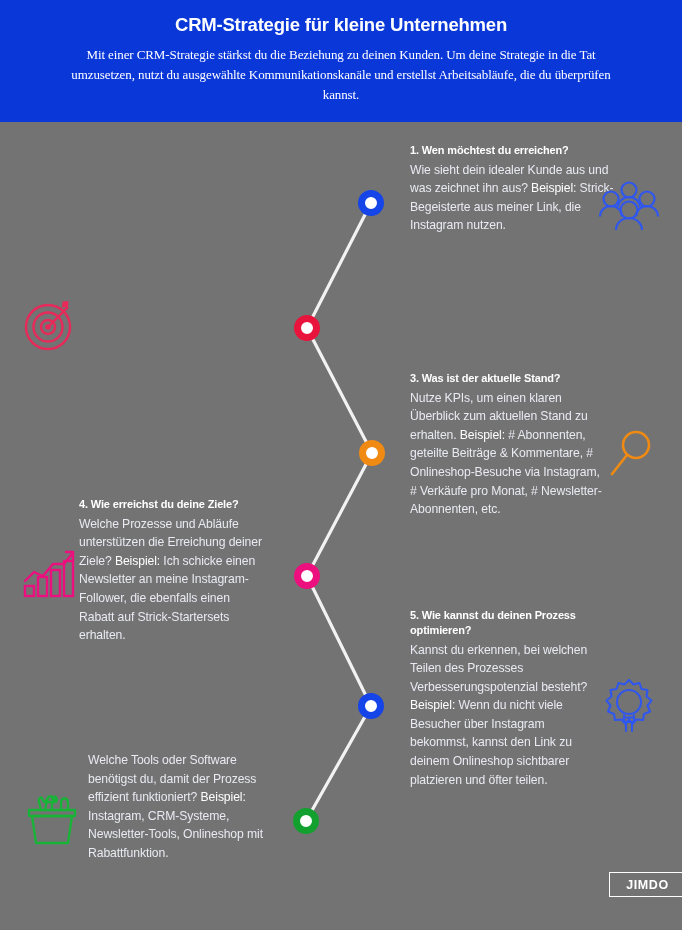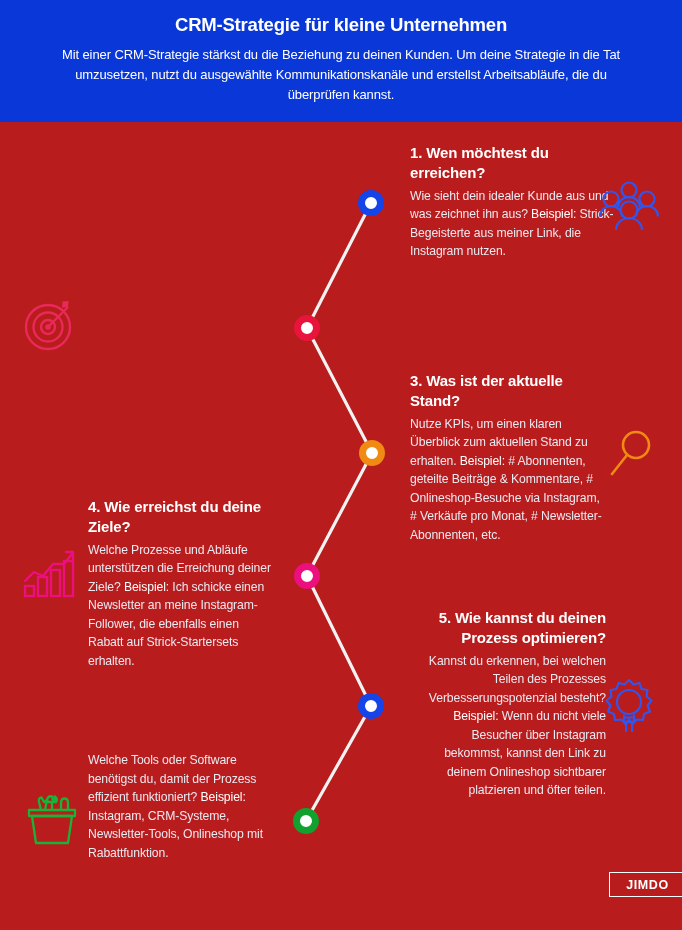--- a/index.html
+++ b/index.html
@@ -8,21 +8,21 @@
     background: #ffffff;
   }
   body {
     font-family: "Liberation Sans", sans-serif;
   }
   #page {
     position: relative;
     width: 682px;
     height: 930px;
     overflow: hidden;
-    background: #b91c1c;
+    background: #737373;
   }
 
   
   #header {
     position: absolute;
     left: 0; top: 0;
     width: 682px;
     height: 122px;
     background: #0A37D8;
     box-sizing: border-box;
@@ -36,20 +36,21 @@
     letter-spacing: -0.2px;
     margin: 0 0 9px 0;
     line-height: 1.2;
   }
   #header-subtitle {
     color: #ffffff;
     font-size: 13px;
     line-height: 1.55;
     margin: 0;
     letter-spacing: -0.1px;
+    font-family: Liberation Serif, serif;
   }
 
   
   #timeline {
     position: absolute;
     left: 0; top: 122px;
     width: 682px;
     height: 808px;
     pointer-events: none;
   }
@@ -64,21 +65,21 @@
     background: #ffffff;
     transform: translate(-50%, -50%);
   }
 
   
   .step {
     position: absolute;
   }
   .step-title {
     color: #ffffff;
-    font-size: 15px;
+    font-size: 11px;
     font-weight: bold;
     line-height: 1.35;
     margin: 0 0 3px 0;
     letter-spacing: -0.15px;
   }
   .step-body {
     color: #E9EAF2;
     font-size: 12.2px;
     line-height: 1.52;
     margin: 0;
@@ -171,37 +172,37 @@
     <p class="step-body"><span>Nutze KPIs, um einen klaren Überblick zum aktuellen Stand zu erhalten. </span><b>Beispiel:</b><span> # Abonnenten, geteilte Beiträge &amp; Kommentare, # Onlineshop-Besuche via Instagram, # Verkäufe pro Monat, # Newsletter-Abonnenten, etc.</span></p>
   </div>
 
   <div class="side-icon" style="left:608px; top:428px;">
     <svg width="48" height="52" viewBox="0 0 48 52" fill="none" stroke="#F08A12" stroke-width="2.6" stroke-linecap="round">
       <circle cx="28" cy="17" r="13"></circle>
       <path d="M19 27 L4 46"></path>
     </svg>
   </div>
 
-  <div class="step" style="left:88px; top:497px; width:186px;">
+  <div class="step" style="left:79px; top:497px; width:186px;">
     <p class="step-title">4. Wie erreichst du deine Ziele?</p>
     <p class="step-body"><span>Welche Prozesse und Abläufe unterstützen die Erreichung deiner Ziele? </span><b>Beispiel:</b><span> Ich schicke einen Newsletter an meine Instagram-Follower, die ebenfalls einen Rabatt auf Strick-Startersets erhalten.</span></p>
   </div>
 
   <div class="side-icon" style="left:22px; top:548px;">
     <svg width="58" height="56" viewBox="0 0 58 56" fill="none" stroke="#EC0F7E" stroke-width="2.4">
       <rect x="3" y="38" width="9" height="10"></rect>
       <rect x="16" y="29" width="9" height="19"></rect>
       <rect x="29" y="22" width="9" height="26"></rect>
       <rect x="42" y="13" width="9" height="35"></rect>
       <path d="M3 33 L12 24 L21 28 L31 16 L42 16 L50 6" stroke-linecap="round" stroke-linejoin="round"></path>
       <path d="M44 4 L51 4 L51 11" stroke-linecap="round" stroke-linejoin="round"></path>
     </svg>
   </div>
 
-  <div class="step" style="left:410px; top:608px; width:196px;text-align:right;">
+  <div class="step" style="left:410px; top:608px; width:196px;">
     <p class="step-title">5. Wie kannst du deinen Prozess optimieren?</p>
     <p class="step-body"><span>Kannst du erkennen, bei welchen Teilen des Prozesses Verbesserungspotenzial besteht? </span><b>Beispiel:</b><span> Wenn du nicht viele Besucher über Instagram bekommst, kannst den Link zu deinem Onlineshop sichtbarer platzieren und öfter teilen.</span></p>
   </div>
 
   <div class="side-icon" style="left:598px; top:676px;">
     <svg width="62" height="62" viewBox="0 0 62 62" fill="none" stroke="#2F57F0" stroke-width="2.1" stroke-linejoin="round">
       <path d="M31 4 L35.5 8.5 L41.5 7 L43.5 13 L49.5 14 L48.5 20.5 L53.5 24.5 L49.5 29.5 L52 35.5 L46 38 L45 44 L38.5 43.5 L34.5 48 L31 43.5" stroke-linecap="round"></path>
       <path d="M31 4 L26.5 8.5 L20.5 7 L18.5 13 L12.5 14 L13.5 20.5 L8.5 24.5 L12.5 29.5 L10 35.5 L16 38 L17 44 L23.5 43.5 L27.5 48 L31 43.5" stroke-linecap="round"></path>
       <circle cx="31" cy="26" r="12"></circle>
       <path d="M26 38.5 L26 44 Q26 46 28 46 L34 46 Q36 46 36 44 L36 38.5"></path>

